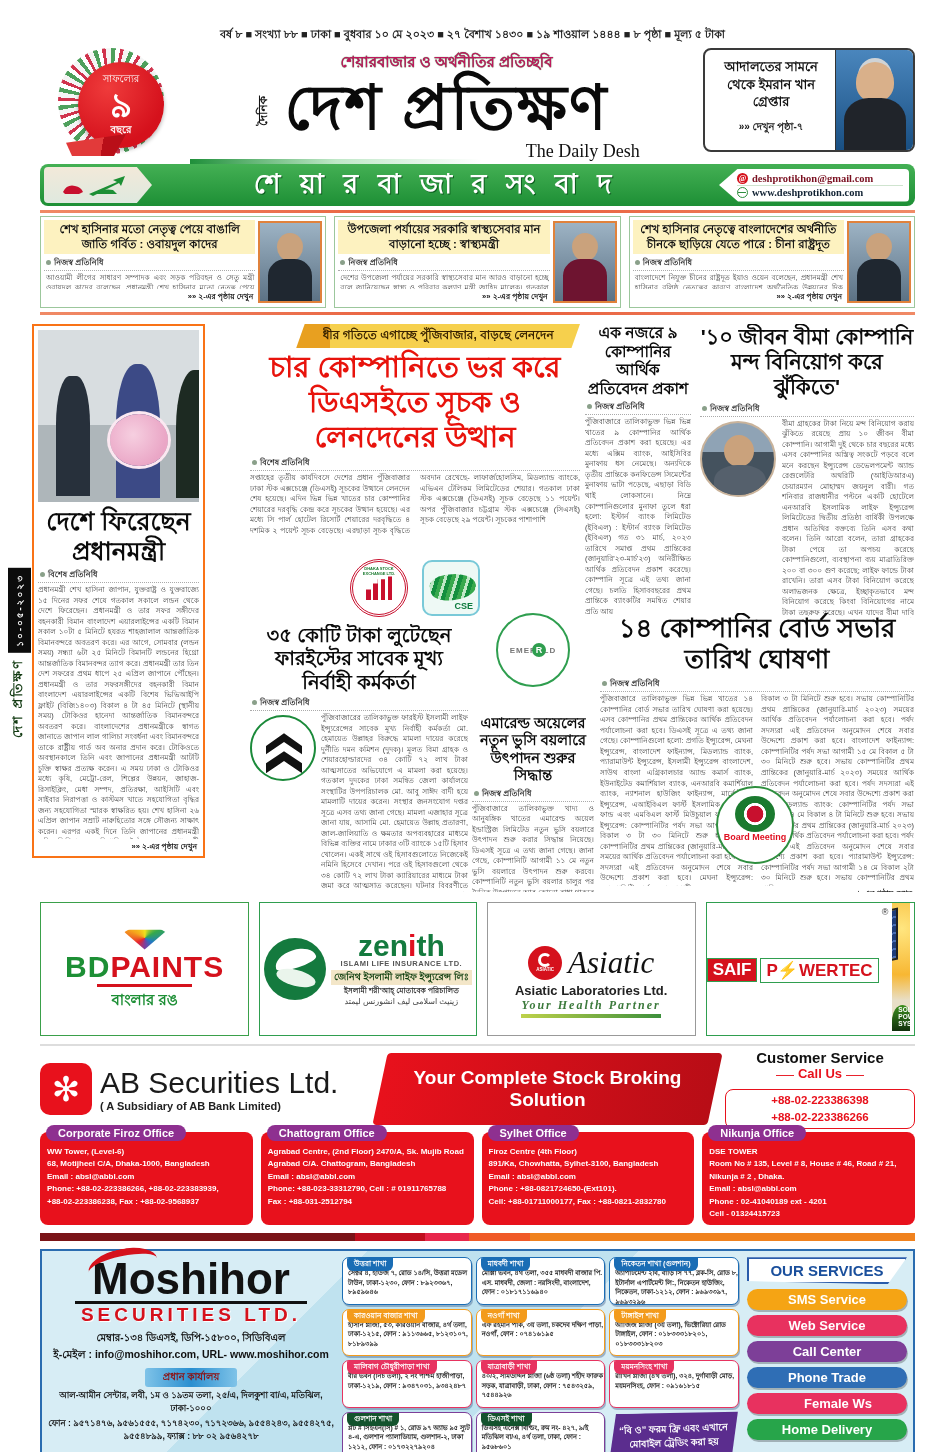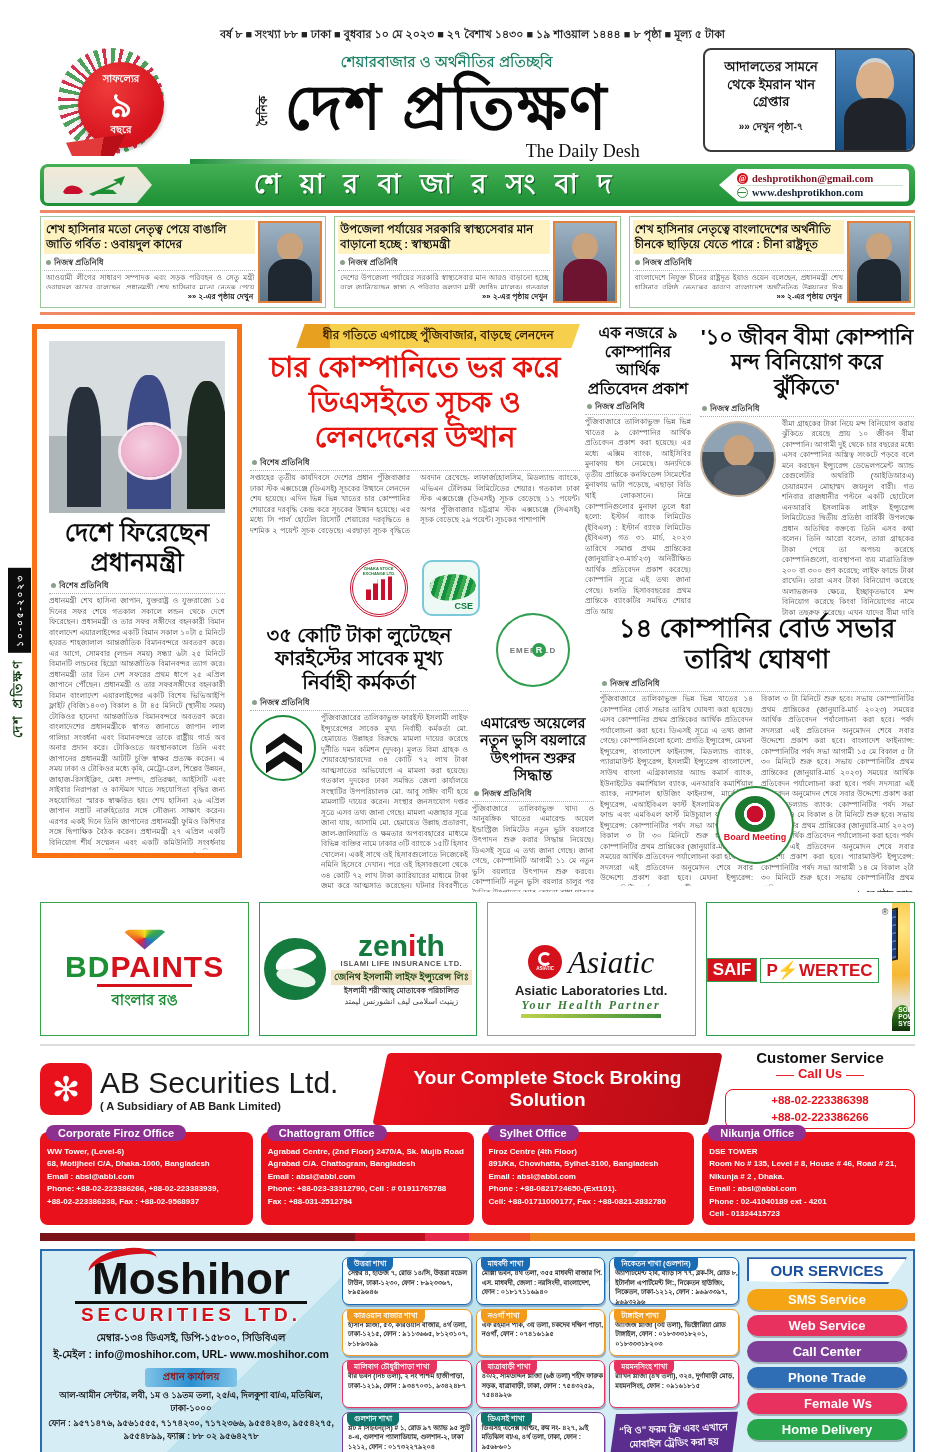--- a/index.html
+++ b/index.html
@@ -10,25 +10,25 @@
   .dateline { padding-top:26px; text-align:center; font-size:11px; font-weight:bold; color:#222; height:44px; }
 
   
   .masthead { display:flex; align-items:flex-start; padding:4px 30px 0 40px; height:118px; }
   .badge { position:relative; width:150px; height:112px; flex:0 0 150px; }
   .badge-ring { position:absolute; left:18px; top:0; width:106px; height:106px; border-radius:50%;
     background:repeating-conic-gradient(#2f8f3f 0 5deg,#ffffff 5deg 10deg,#c8102e 10deg 14deg,#f3f3f3 14deg 20deg); opacity:.85; }
   .badge-circle { position:absolute; left:38px; top:14px; width:86px; height:86px; border-radius:50%;
     background:radial-gradient(circle at 35% 30%, #ef3b3b, #d5111c 70%); color:#fff; display:flex; flex-direction:column;
     align-items:center; justify-content:center; text-align:center; box-shadow:0 2px 4px rgba(0,0,0,.3); }
-  .b-top { font-size:10px; font-weight:bold; } .b-num { font-size:34px; font-weight:bold; line-height:1; } .b-bot { font-size:10px; font-weight:bold; }
+  .b-top { font-size:10px; font-weight:normal; } .b-num { font-size:34px; font-weight:bold; line-height:1; } .b-bot { font-size:10px; font-weight:bold; }
   .ribbon-tail { position:absolute; left:26px; top:86px; width:60px; height:22px;
     background:linear-gradient(100deg,#e23a3a 60%, #b90f18 60%); clip-path:polygon(0 40%,100% 0,80% 100%,10% 100%); }
   .mast-center { flex:1; text-align:center; padding-top:2px; }
-  .tagline { font-size:15px; font-weight:normal; color:#0f766e; text-shadow:0 0 1px #2f8f3f; }
+  .tagline { font-size:15px; font-weight:bold; color:#be185d; text-shadow:0 0 1px #2f8f3f; }
   .title-row { position:relative; line-height:1; margin-top:2px; }
   .daily { position:absolute; left:58px; top:28px; transform:rotate(-90deg); font-size:12px; font-weight:bold; color:#111; }
   .paper-title { font-size:62px; font-weight:bold; color:#0a0a0a; letter-spacing:2px; }
   .subtitle-row { display:flex; align-items:center; justify-content:flex-end; padding-right:28px; margin-top:2px; }
   .grad-bar { width:300px; height:7px; background:linear-gradient(90deg,#1f8f3a,#bfe8c7,#ffffff); margin-right:8px; }
   .subtitle { font-family:"Liberation Serif", serif; font-size:18px; color:#111; }
   .side-box { flex:0 0 212px; border:2px solid #3a3a3a; border-radius:8px; display:flex; overflow:hidden; height:104px; background:#fff; }
   .side-text { flex:1; padding:8px 4px 4px 6px; text-align:center; }
   .side-headline { font-size:13px; font-weight:bold; color:#111; line-height:1.35; }
   .side-link { margin-top:8px; font-size:10px; font-weight:bold; color:#222; }
@@ -50,42 +50,42 @@
   .cicon { width:11px; height:11px; border-radius:50%; background:#d5111c; color:#fff; font-size:8px; line-height:11px; text-align:center; flex:0 0 11px; }
   .cicon.globe { background:#fff; border:1.5px solid #2f8f3f; position:relative; }
   .cicon.globe::before { content:""; position:absolute; left:0; top:4px; width:8px; height:1.5px; background:#2f8f3f; }
 
   .divider { height:3px; margin:4px 30px 3px 40px; background:linear-gradient(90deg,#f08a66,#e85c3a,#f08a66); }
 
   
   .stories-row { display:flex; gap:8px; margin:0 30px 0 40px; height:92px; }
   .story-box { flex:1; border:1px solid #9cc79c; background:#fff; display:flex; padding:3px; gap:3px; }
   .story-main { flex:1; display:flex; flex-direction:column; overflow:hidden; }
-  .story-headline { background:#fdf2c0; font-size:11.5px; font-weight:bold; color:#101010; text-align:left; line-height:1.3; padding:2px 2px; }
+  .story-headline { background:#fdf2c0; font-size:11.5px; font-weight:bold; color:#101010; text-align:center; line-height:1.3; padding:2px 2px; }
   .byline { font-size:8px; font-weight:bold; color:#333; padding:2px 0 1px 2px; border-bottom:1px dotted #aaa; }
   .byline .dot { display:inline-block; width:5px; height:5px; border-radius:50%; background:#8aa08a; margin-right:3px; }
   .story-body { font-size:7.3px; color:#444; text-align:justify; line-height:1.4; padding:2px 1px 0 2px; flex:1; overflow:hidden; }
   .jump-link { font-size:7.6px; font-weight:bold; color:#111; text-align:right; padding:1px 2px; }
   .jump-link::before { content:"»» "; }
   .story-photo { flex:0 0 64px; height:82px; border:2px solid #e0823c; background:linear-gradient(180deg,#9db3c4,#5c7285); align-self:center; }
   .story-photo::before { content:""; position:absolute; left:17px; top:10px; width:26px; height:28px; border-radius:50%; background:#caa27c; }
   .story-photo::after { content:""; position:absolute; left:8px; top:36px; width:44px; height:42px; border-radius:40% 40% 0 0; background:#1f2730; }
   .photo-b::after { background:#6e1430; }
 
   
   .main { position:relative; margin:3px 0 0 0; height:578px; }
   .vstrip { position:absolute; left:8px; top:250px; width:24px; }
   .vdate { background:#0c0c0c; color:#fff; writing-mode:vertical-rl; transform:rotate(180deg); font-size:9px; font-weight:bold; padding:6px 4px; letter-spacing:2px; }
   .vpaper { margin-top:6px; writing-mode:vertical-rl; transform:rotate(180deg); font-size:13px; font-weight:bold; color:#143c14; letter-spacing:2px; }
   .art { position:absolute; overflow:hidden; }
   .a-headline { font-weight:bold; color:#0b0b0b; text-align:center; line-height:1.2; }
   .red { color:#e8130c; }
   .body-text { font-size:7.4px; color:#3c3c3c; text-align:justify; line-height:1.42; overflow:hidden; }
 
-  #art-pm { left:32px; top:6px; width:210px; height:534px; border:5px solid #f97316; padding:12px; }
+  #art-pm { left:32px; top:6px; width:173px; height:534px; border:2px solid #f97316; padding:4px; }
   .photo-pm { width:100%; height:172px; background:linear-gradient(180deg,#d8dde0 0 55%, #aeb6ba 55% 100%); margin-bottom:4px; }
   .photo-pm .p1 { position:absolute; left:18px; top:46px; width:34px; height:120px; background:#27303b; border-radius:40% 40% 0 0; }
   .photo-pm .p2 { position:absolute; left:78px; top:34px; width:44px; height:134px; background:#3c4a86; border-radius:45% 45% 0 0; }
   .photo-pm .p3 { position:absolute; left:138px; top:40px; width:40px; height:128px; background:#1d2a22; border-radius:45% 45% 0 0; }
   .photo-pm .bq { position:absolute; left:72px; top:84px; width:58px; height:52px; border-radius:50%; background:radial-gradient(circle at 40% 40%, #f6cfe0, #eaa6c6 70%); box-shadow:0 0 0 3px #fbe8f1; }
   #art-pm .a-headline { font-size:25px; margin-top:4px; }
   #art-pm .body-text { height:254px; margin-top:2px; }
 
   #art-dse { left:250px; top:6px; width:330px; height:294px; }
   .kicker { background:linear-gradient(90deg,#e8a020 0 12%, #f6d04d 12%); color:#3a2400; font-size:12px; font-weight:bold; text-align:center; padding:2px 0; clip-path:polygon(3% 0,100% 0,97% 100%,0 100%); width:86%; margin-left:14%; }
@@ -142,21 +142,21 @@
   .zen-circle::before { content:""; position:absolute; left:10px; top:12px; width:42px; height:18px; background:#fff; border-radius:50% 50% 50% 50%/70% 70% 30% 30%; transform:rotate(-18deg); }
   .zen-circle::after { content:""; position:absolute; left:12px; top:32px; width:40px; height:16px; background:#eaf5ec; border-radius:50%; transform:rotate(14deg); }
   .zen-main { flex:1; text-align:center; }
   .zen-brand { font-size:30px; font-weight:bold; color:#147a3e; line-height:.9; }
   .zen-brand i { color:#e01020; font-style:normal; }
   .zen-l1 { font-size:7.5px; font-weight:bold; color:#555; letter-spacing:.5px; }
   .zen-l2 { font-size:9.5px; font-weight:bold; color:#0c3c0c; background:#f3e6c8; margin-top:2px; }
   .zen-l3 { font-size:7.5px; font-weight:bold; color:#333; }
   .zen-l4 { font-size:8px; color:#444; }
   .ad-asia { border-color:#999; display:flex; flex-direction:column; align-items:center; justify-content:center; }
-  .asia-row { display:flex; align-items:flex-start; gap:6px;margin-top:24px; }
+  .asia-row { display:flex; align-items:center; gap:6px;margin-top:24px; }
   .asia-circle { width:34px; height:34px; border-radius:50%; background:#d5111c; color:#fff; display:flex; flex-direction:column; align-items:center; justify-content:center; font-size:4.5px; font-weight:bold; }
   .asia-circle .ac { width:14px; height:14px; border:3px solid #fff; border-radius:50%; border-right-color:transparent; }
   .asia-brand { font-family:"Liberation Serif", serif; font-style:italic; font-size:31px; color:#111; }
   .asia-l1 { font-size:13px; font-weight:bold; color:#222; margin-top:2px; }
   .asia-l2 { font-family:"Liberation Serif", serif; font-style:italic; font-size:12px; font-weight:bold; color:#3c7a3c; letter-spacing:2px; border-bottom:4px solid; border-image:linear-gradient(90deg,#bfd24a,#3c8f3c) 1; padding-bottom:1px; }
   .ad-saif { border-color:#2f9e4f; display:flex; flex-direction:row; }
   .saif-row { display:flex; align-items:center; justify-content:center; gap:3px; padding:4px 0 2px 0; }
   .saif-b1 { background:#d5111c; color:#fff; font-weight:bold; font-size:17px; padding:1px 5px; border:1px solid #2f9e4f; }
   .saif-b2 { color:#d5111c; font-weight:bold; font-size:17px; border:1px solid #2f9e4f; padding:1px 5px; }
   .saif-reg { font-size:9px; color:#333; align-self:flex-start; }
@@ -192,21 +192,21 @@
   .mosh-brand::before { content:""; position:absolute; left:-4px; top:-8px; width:70px; height:26px; border-top:7px solid #d5111c; border-radius:50%; transform:rotate(-12deg); }
   .mosh-sub { font-size:19px; font-weight:bold; color:#d5111c; letter-spacing:4px; text-shadow:1px 1px 0 #fff; border-top:3px solid #111; display:inline-block; padding:0 6px; }
   .mosh-member { font-size:10px; font-weight:bold; color:#111; margin-top:4px; }
   .mosh-email { font-size:10.5px; font-weight:bold; color:#111; }
   .mosh-head-label { display:inline-block; background:linear-gradient(90deg,#7fc3e8,#2a8fd0,#7fc3e8); color:#8e1010; font-size:10px; font-weight:bold; padding:1px 18px; border-radius:3px; margin-top:4px; }
   .mosh-addr { font-size:8.6px; font-weight:bold; color:#111; margin-top:2px; line-height:1.5; }
   .mosh-grid { flex:1; display:grid; grid-template-columns:repeat(3,1fr); grid-auto-rows:1fr; gap:4px; }
   .branch { background:#fff; border-radius:7px; padding:10px 0 2px 5px; position:relative; border:1px solid #bbb; box-shadow:1px 2px 0 rgba(40,70,120,.35); overflow:hidden; }
   .branch-label { position:absolute; left:4px; top:-1px; color:#fff; font-size:7.3px; font-weight:bold; border-radius:0 0 6px 6px; padding:1px 7px; white-space:nowrap; }
   .branch-body { font-size:6.6px; font-weight:bold; color:#222; line-height:1.45; }
-  .c-blue { background:#1a6db5; } .c-orange { background:#f39b1c; } .c-pink { background:#e73360; } .c-purple { background:#0f766e; }
+  .c-blue { background:#1a6db5; } .c-orange { background:#f39b1c; } .c-pink { background:#e73360; } .c-purple { background:#14532d; }
   .b-blue { border-color:#1a6db5; } .b-orange { border-color:#f39b1c; } .b-pink { border-color:#e73360; } .b-purple { border-color:#7d3f98; }
   .ribbon-note { background:#5b2d8e; color:#fff; font-size:9.5px; font-weight:bold; text-align:center; display:flex; align-items:center; justify-content:center; padding:4px; clip-path:polygon(6% 0,100% 4%,94% 100%,0 92%); transform:rotate(-2deg); line-height:1.5; }
   .mosh-right { flex:0 0 160px; }
   .services-title { background:#fff; border:2px solid #2a5caa; color:#1a4f9c; font-size:15px; font-weight:bold; text-align:center; padding:3px 0; clip-path:polygon(0 0,100% 0,88% 100%,0 88%); }
   .service { margin-top:5px; border-radius:14px; color:#fff; font-size:13px; font-weight:bold; text-align:center; padding:3px 0; box-shadow:1px 2px 0 rgba(0,0,0,.25); }
   .s0{background:#f5a414;} .s1{background:#e8315f;} .s2{background:#7d3f98;} .s3{background:#2f6eb5;} .s4{background:#e8315f;padding-left:22px;} .s5{background:#27a54a;}
 </style>
 </head>
 <body>
 

